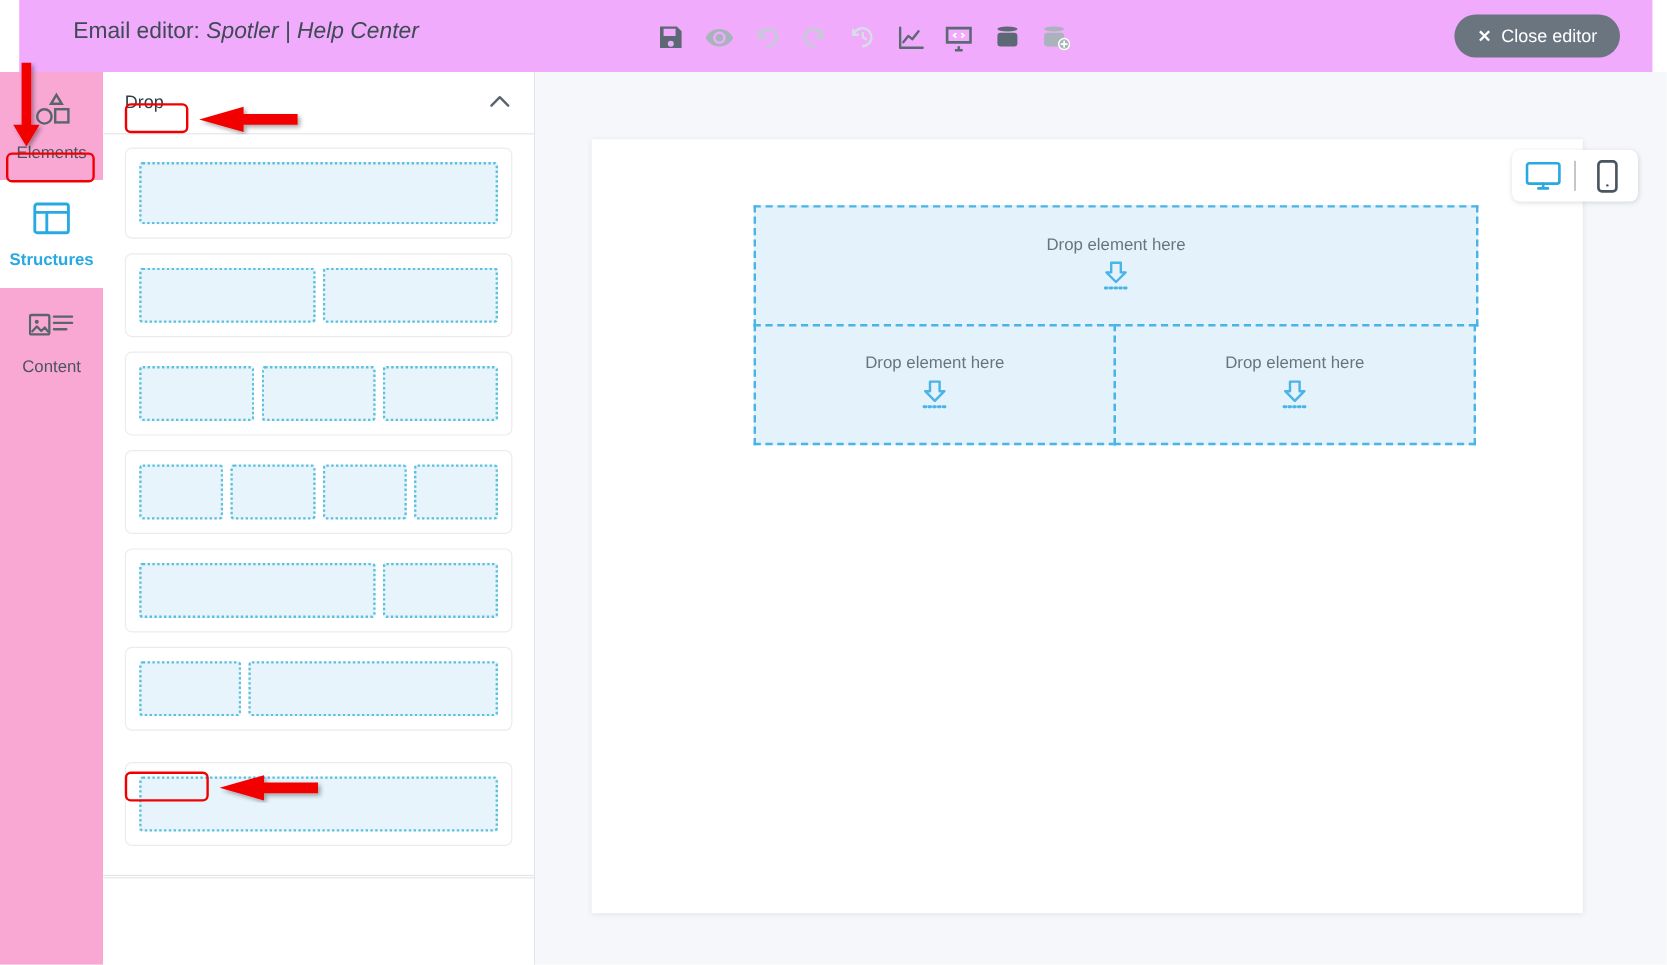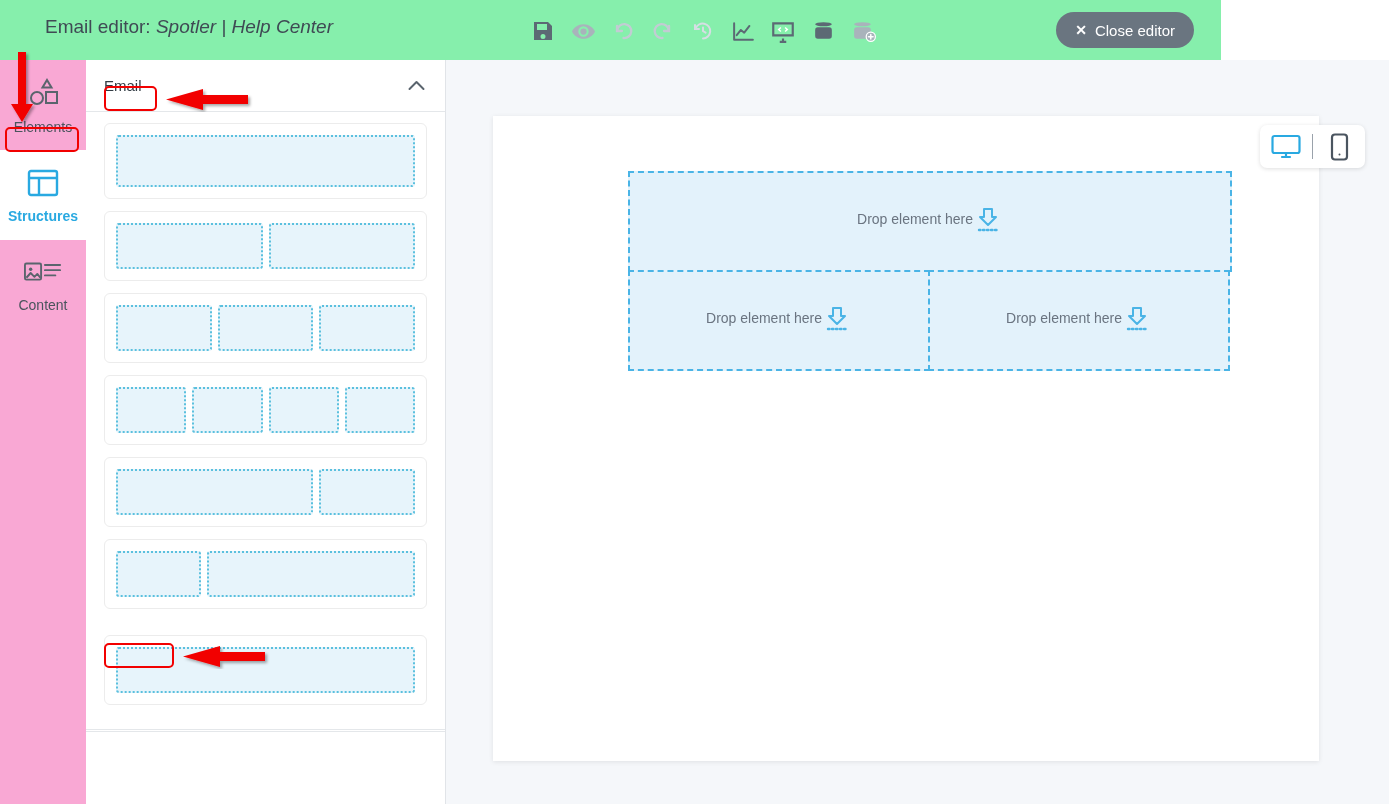--- a/index.html
+++ b/index.html
@@ -6,22 +6,22 @@
   html, body {
     width: 1389px; height: 804px;
     font-family: "Liberation Sans", sans-serif;
     background: #ffffff;
     overflow: hidden;
   }
   #app { position: relative; width: 1389px; height: 804px; }
 
   
   .topbar {
-    position: absolute; left: 0; top: 0; width: 1221px; height: 60px;
-    background: #86efac; z-index: 5;
+    position: absolute; left: 16px; top: 0; width: 1361px; height: 60px;
+    background: #f0abfc; z-index: 5;
   }
   .app-title {
     position: absolute; left: 45px; top: 16px;
     font-size: 19px; color: #3f4a54; white-space: nowrap;
   }
   .app-title .em { font-style: italic; }
 
   .toolbar {
     position: absolute; left: 528px; top: 16px;
     display: flex; align-items: center; gap: 10px;
@@ -122,21 +122,21 @@
   }
   .dev-sep { width: 1px; height: 25px; background: #9aa2ab; }
 
   .drop-wrap {
     position: absolute; left: 135px; top: 55px;
     width: 604px;
   }
   .drop-zone {
     background: #e3f2fb;
     border: 2px dashed #4ab4e6;
-    display: flex; flex-direction: row;
+    display: flex; flex-direction: column;
     align-items: center; justify-content: center;
     cursor: pointer;
   }
   .drop-row-top { height: 101px; }
   .drop-row-bottom { display: flex; margin-top: -2px; }
   .drop-half { width: 50%; height: 101px; }
   .drop-half + .drop-half { margin-left: -2px; }
   .drop-label {
     font-size: 14px; color: #6a7480; margin-bottom: 6px;
   }
@@ -254,21 +254,21 @@
           <path d="M22 5.5h16M22 11h16M22 16.5h11" stroke-linecap="round"></path>
         </svg>
       </span>
       <span class="rail-label">Content</span>
     </div>
   </div>
 
   <div class="panel">
 
     <div class="panel-head">
-      <span class="head-title">Email</span>
+      <span class="head-title">Drop</span>
       <span class="chev">
         <svg width="17" height="11" viewBox="0 0 17 11" fill="none" stroke="#5a646d" stroke-width="2" stroke-linecap="round" stroke-linejoin="round">
           <path d="M1.5 9L8.5 2l7 7"></path>
         </svg>
       </span>
     </div>
 
     <div class="panel-body">
       <div class="tmpl-card">
         <div class="tmpl-cell" style="flex:1;height:52px"></div>

